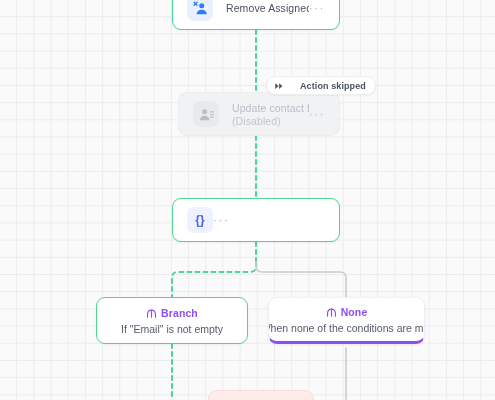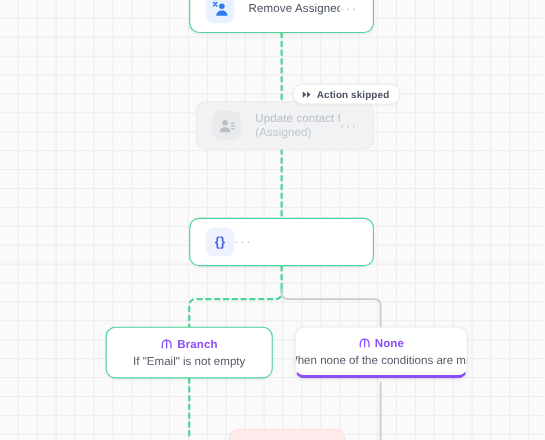--- a/index.html
+++ b/index.html
@@ -115,21 +115,21 @@
   #badge-action-skipped {
     position: absolute;
     left: 266px; top: 76px;
     height: 17px;
     padding: 0 9px 0 7px;
     background: #ffffff;
     border: 1px solid #ededf0;
     border-radius: 9px;
     display: flex;
     align-items: center;
-    gap: 4px;
+    gap: 16px;
     box-shadow: 0 1px 2px rgba(16,24,40,.05);
     z-index: 6;
   }
   #badge-action-skipped .badge-text {
     font-size: 9px;
     font-weight: bold;
     color: #4a5260;
     letter-spacing: .1px;
     white-space: nowrap;
   }
@@ -155,21 +155,21 @@
   #card-none {
     left: 268px; top: 297px;
     width: 157px; height: 47px;
     border: 1px solid #f0f0f2;
     border-bottom: 3.5px solid #8c4ff6;
     box-shadow: 0 1px 3px rgba(16,24,40,.07);
   }
 
   .branch-head {
     display: flex;
-    align-items: flex-start;
+    align-items: flex-end;
     gap: 4px;
     margin-top: 1px;
   }
   .branch-label {
     font-size: 10.5px;
     font-weight: bold;
     color: #8c4ff6;
     letter-spacing: .1px;
   }
   .branch-sub {
@@ -234,21 +234,21 @@
   <div class="node" id="node-update-contact-field">
     <div class="node-icon icon-gray">
       <svg width="15" height="15" viewBox="0 0 16 16" xmlns="http://www.w3.org/2000/svg">
         <circle cx="6" cy="5" r="2.7" fill="#b9bdc6"></circle>
         <path d="M0.9 14c0-2.9 2.3-4.8 5.1-4.8s5.1 1.9 5.1 4.8z" fill="#b9bdc6"></path>
         <path d="M12.2 5.2h2.9 M12.2 8h2.9 M12.2 10.8h2.9" stroke="#b9bdc6" stroke-width="1.3" stroke-linecap="round"></path>
       </svg>
     </div>
     <div class="node-title">
       <span>Update contact field</span>
-      <span class="sub">(Assigned)</span>
+      <span class="sub">(Disabled)</span>
     </div>
     <div class="kebab">···</div>
   </div>
 
   <div class="node node-green" id="node-condition">
     <div class="node-icon icon-indigo">
       <span style="font-size:12px;font-weight:bold;color:#4b63d8;font-family:'Liberation Sans',sans-serif;">{}</span>
     </div>
     <div class="kebab">···</div>
   </div>

